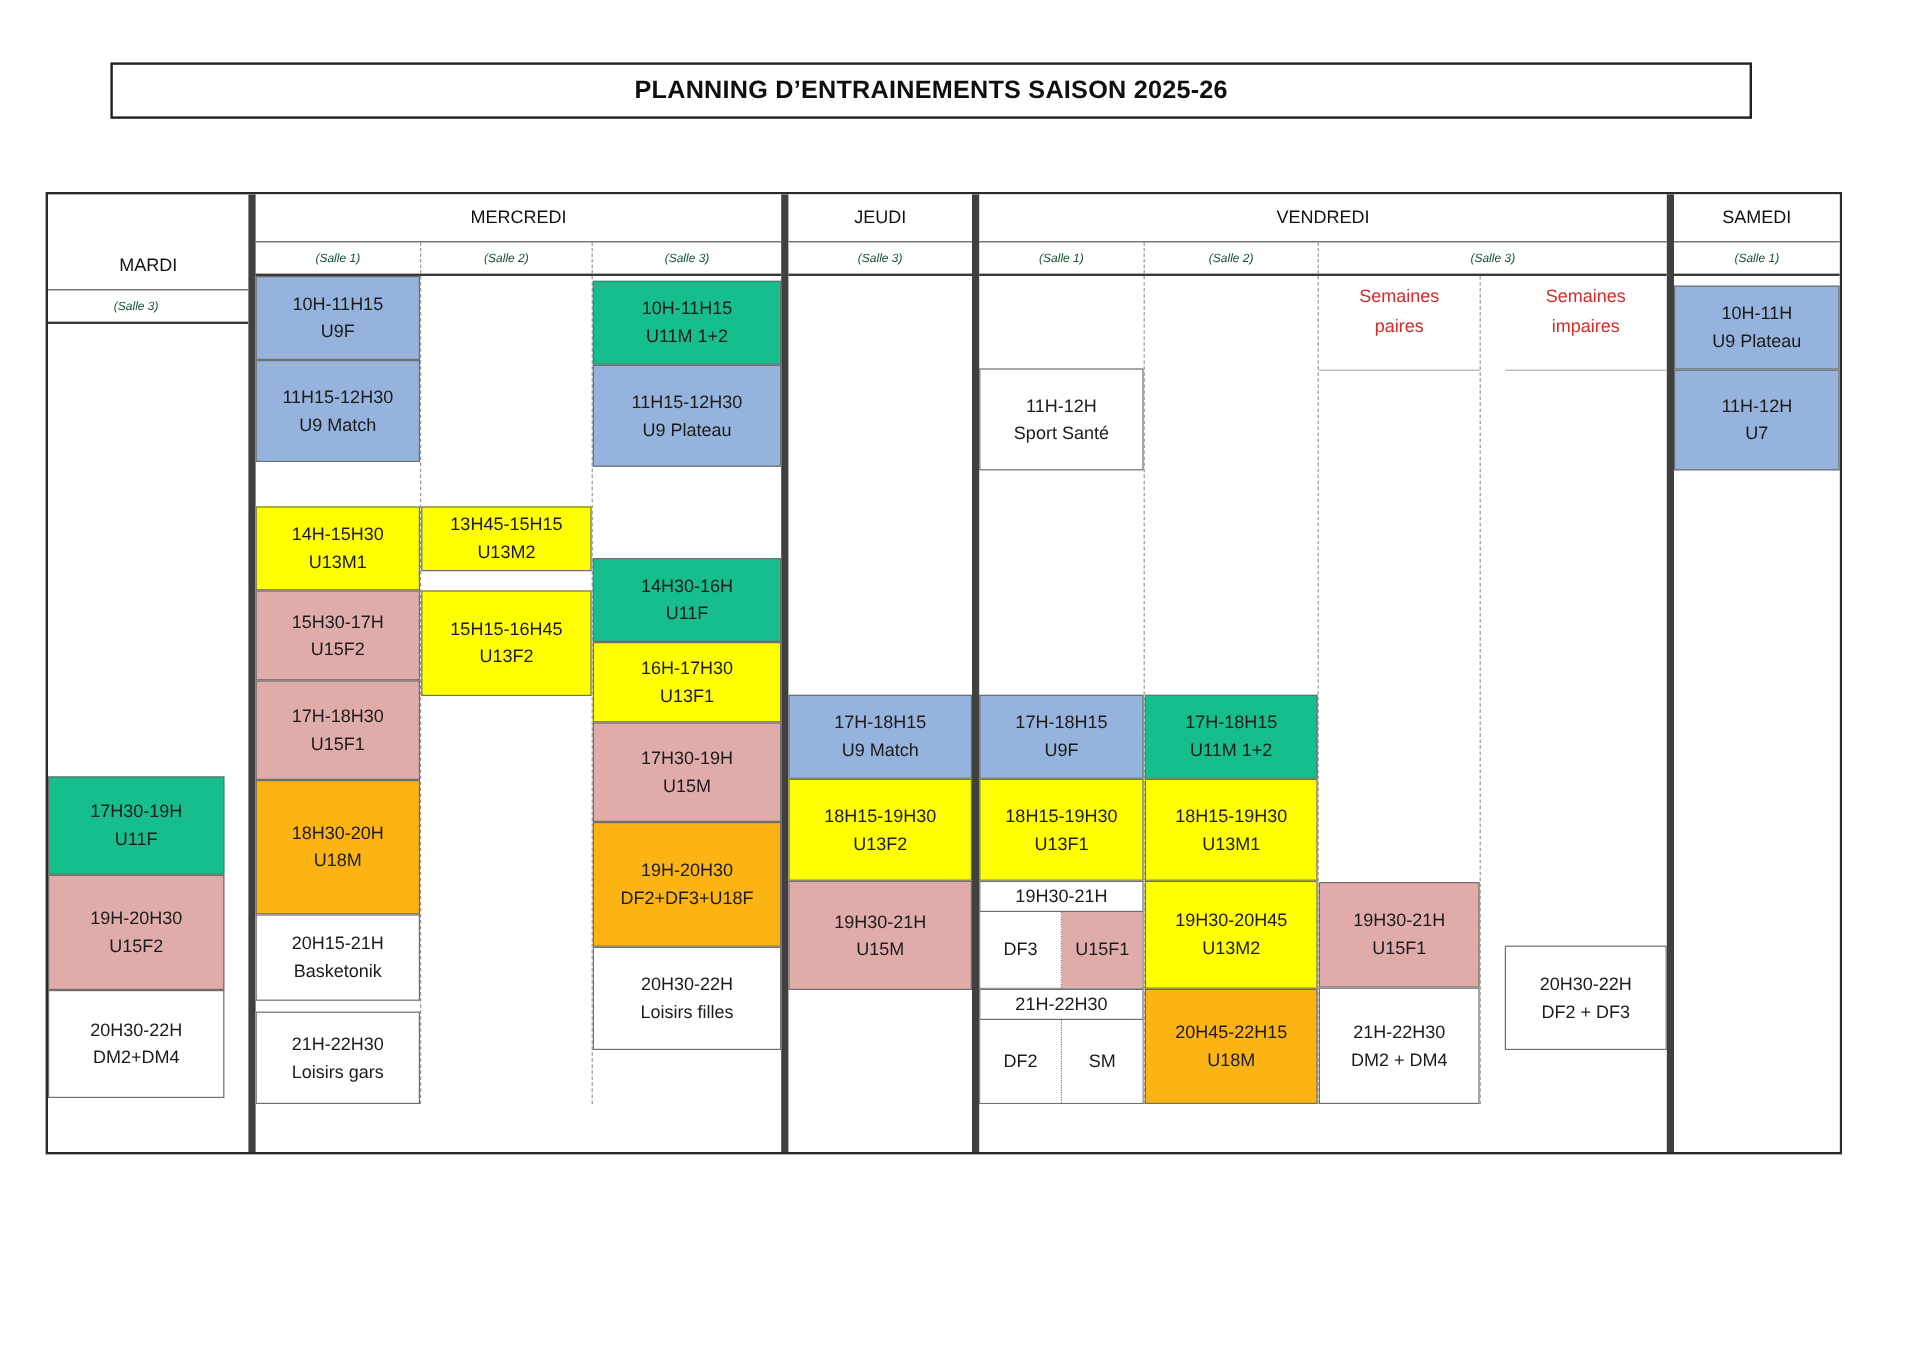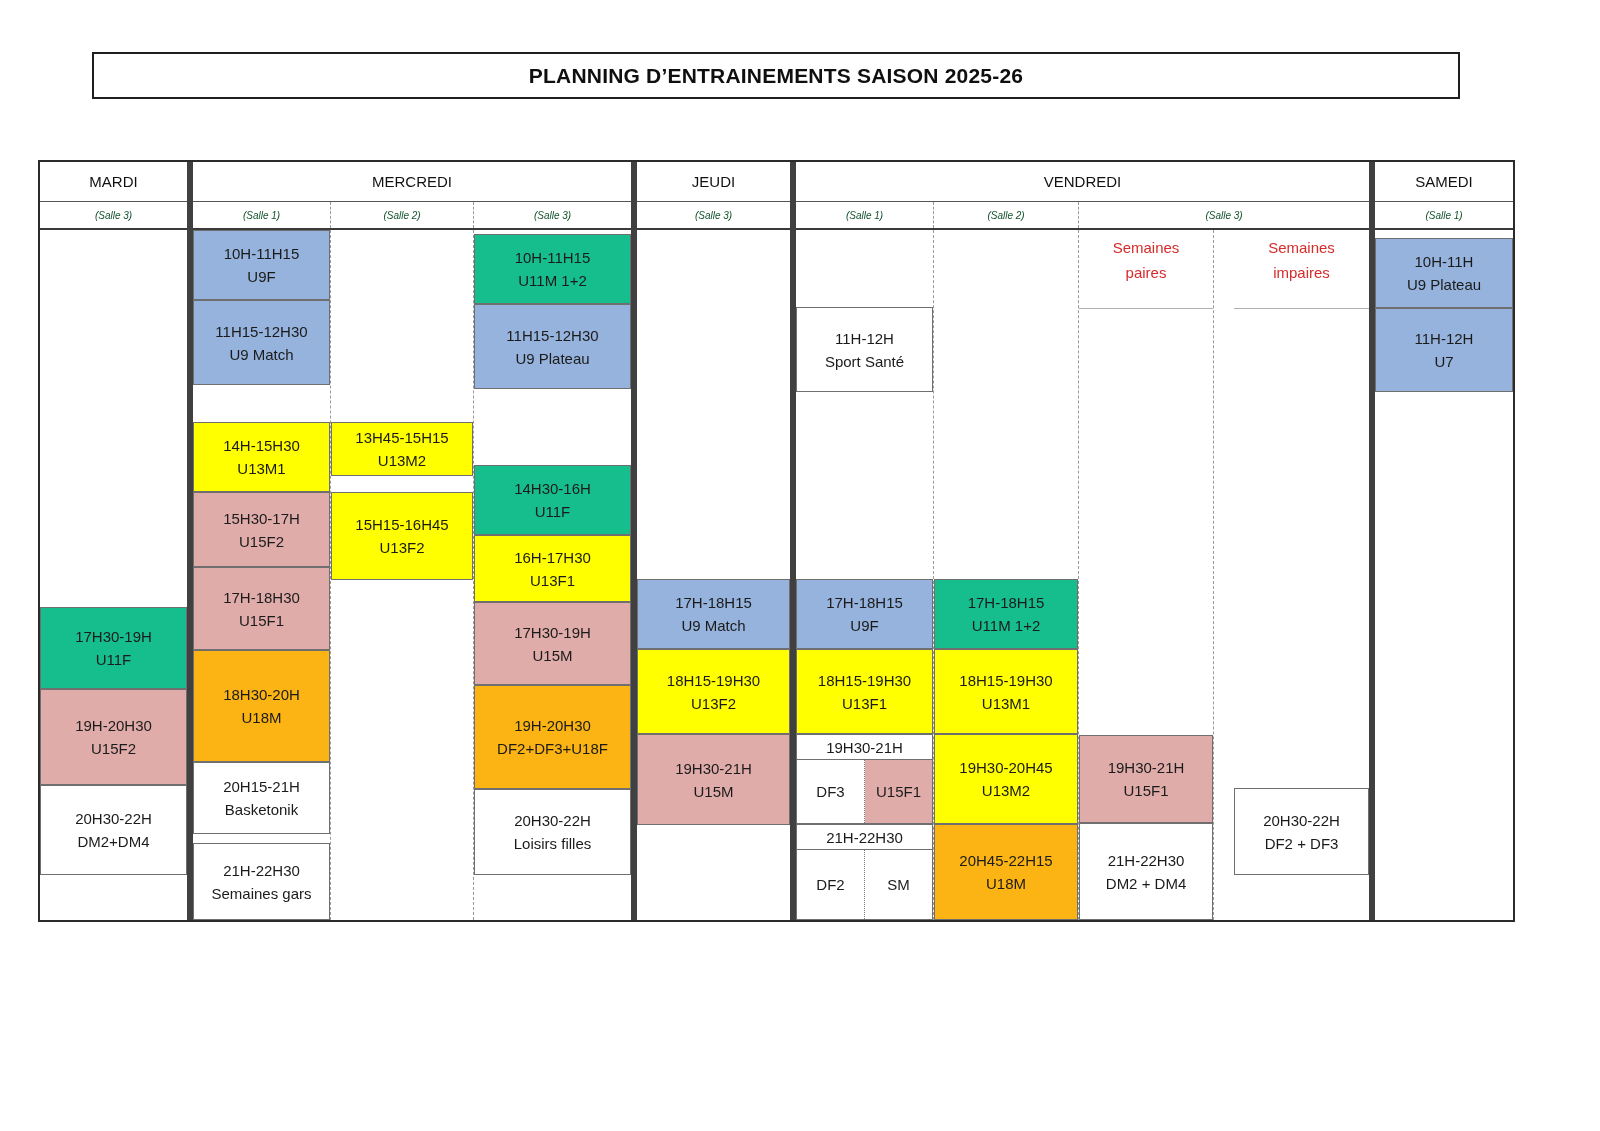--- a/index.html
+++ b/index.html
@@ -54,21 +54,21 @@
   .split-body { display:flex; box-sizing:border-box; border:1px solid #6f6f6f; border-top:none; background:#fff; }
   .split-cell { flex:1; display:flex; align-items:center; justify-content:center; font-size:15px; color:#1b1b1b; }
   .split-cell.first { border-right:1px dotted #777; }
 </style>
 </head>
 <body>
 
 <div class="page">
   <div class="title-box">PLANNING D’ENTRAINEMENTS SAISON 2025-26</div>
   <div class="schedule" id="schedule">
-      <div class="day" style="width: 147px;">
+      <div class="day" style="width: 167px; margin-top: 40px;">
         <div class="day-header">MARDI</div>
         <div class="salle-row">
           <div class="salle-header" style="width: 147px;">(Salle 3)</div>
         </div>
         <div class="content">
           <div class="salle-col" style="width: 147px;">
             <div class="block" style="top: 377px; height: 82px; background: rgb(23, 190, 141);">
               <div class="time">17H30-19H</div>
               <div class="label">U11F</div>
             </div>
@@ -115,21 +115,21 @@
             <div class="block" style="top: 420px; height: 112px; background: rgb(251, 180, 20);">
               <div class="time">18H30-20H</div>
               <div class="label">U18M</div>
             </div>
             <div class="block" style="top: 532px; height: 72px; background: rgb(255, 255, 255);">
               <div class="time">20H15-21H</div>
               <div class="label">Basketonik</div>
             </div>
             <div class="block" style="top: 613px; height: 77px; background: rgb(255, 255, 255);">
               <div class="time">21H-22H30</div>
-              <div class="label">Semaines gars</div>
+              <div class="label">Loisirs gars</div>
             </div>
           </div>
           <div class="salle-col sep" style="width: 143px;">
             <div class="block" style="top: 192px; height: 54px; background: rgb(255, 255, 0);">
               <div class="time">13H45-15H15</div>
               <div class="label">U13M2</div>
             </div>
             <div class="block" style="top: 262px; height: 88px; background: rgb(255, 255, 0);">
               <div class="time">15H15-16H45</div>
               <div class="label">U13F2</div>

